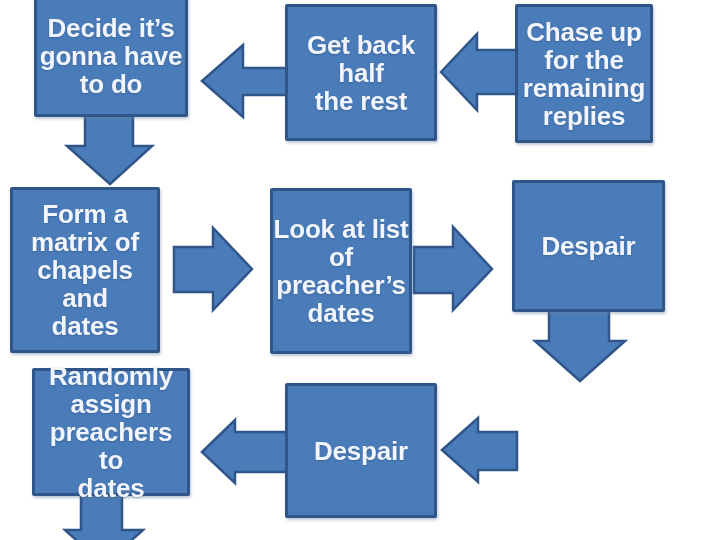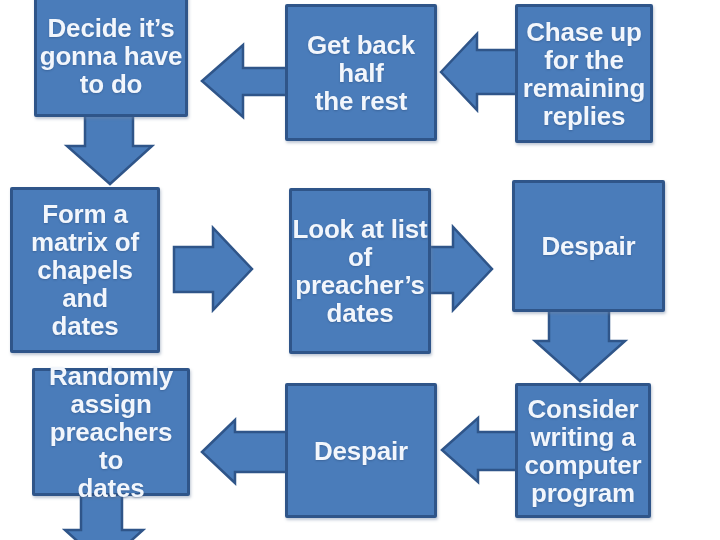--- a/index.html
+++ b/index.html
@@ -82,21 +82,21 @@
 replies</span>
   </div>
 
   <div class="node" style="left:10px;top:187px;width:150px;height:166px;">
     <span class="label">Form a
 matrix of
 chapels and
 dates</span>
   </div>
 
-  <div class="node" style="left:270px;top:188px;width:142px;height:166px;margin-left:19px;">
+  <div class="node" style="left:270px;top:188px;width:142px;height:166px;">
     <span class="label">Look at list
 of
 preacher’s
 dates</span>
   </div>
 
   <div class="node" style="left:512px;top:180px;width:153px;height:132px;">
     <span class="label">Despair</span>
   </div>
 
@@ -104,20 +104,14 @@
     <span class="label">Randomly
 assign
 preachers to
 dates</span>
   </div>
 
   <div class="node" style="left:285px;top:383px;width:152px;height:135px;">
     <span class="label">Despair</span>
   </div>
 
-  <div class="node" style="left:515px;top:383px;width:136px;height:135px;">
-    <span class="label">Consider
-writing a
-computer
-program</span>
-  </div>
 
 </div>
 
 </body></html>

